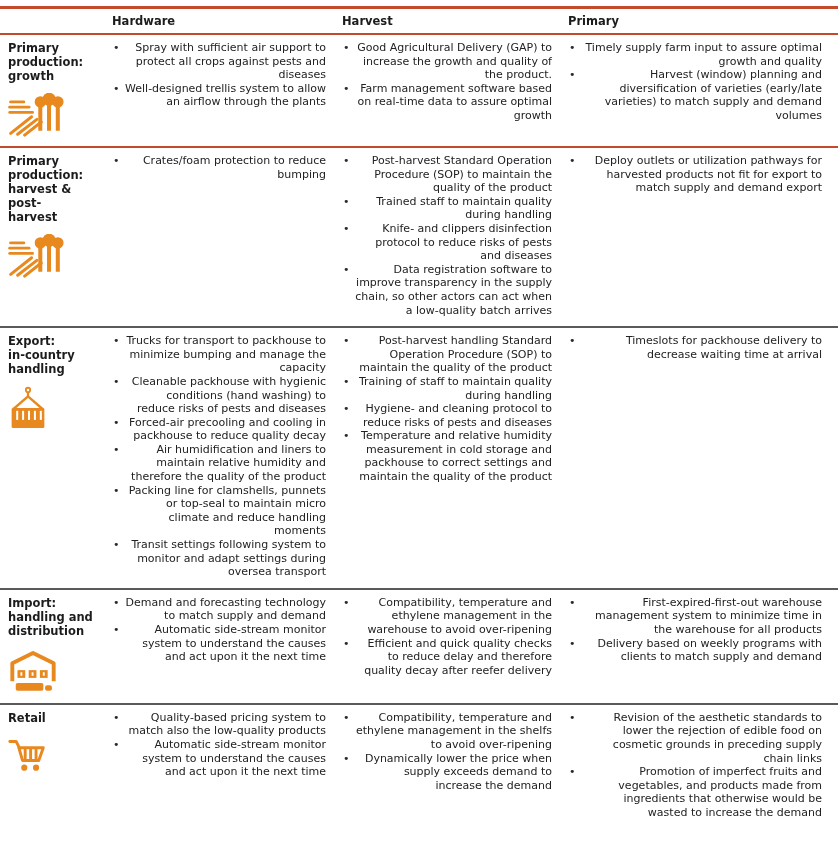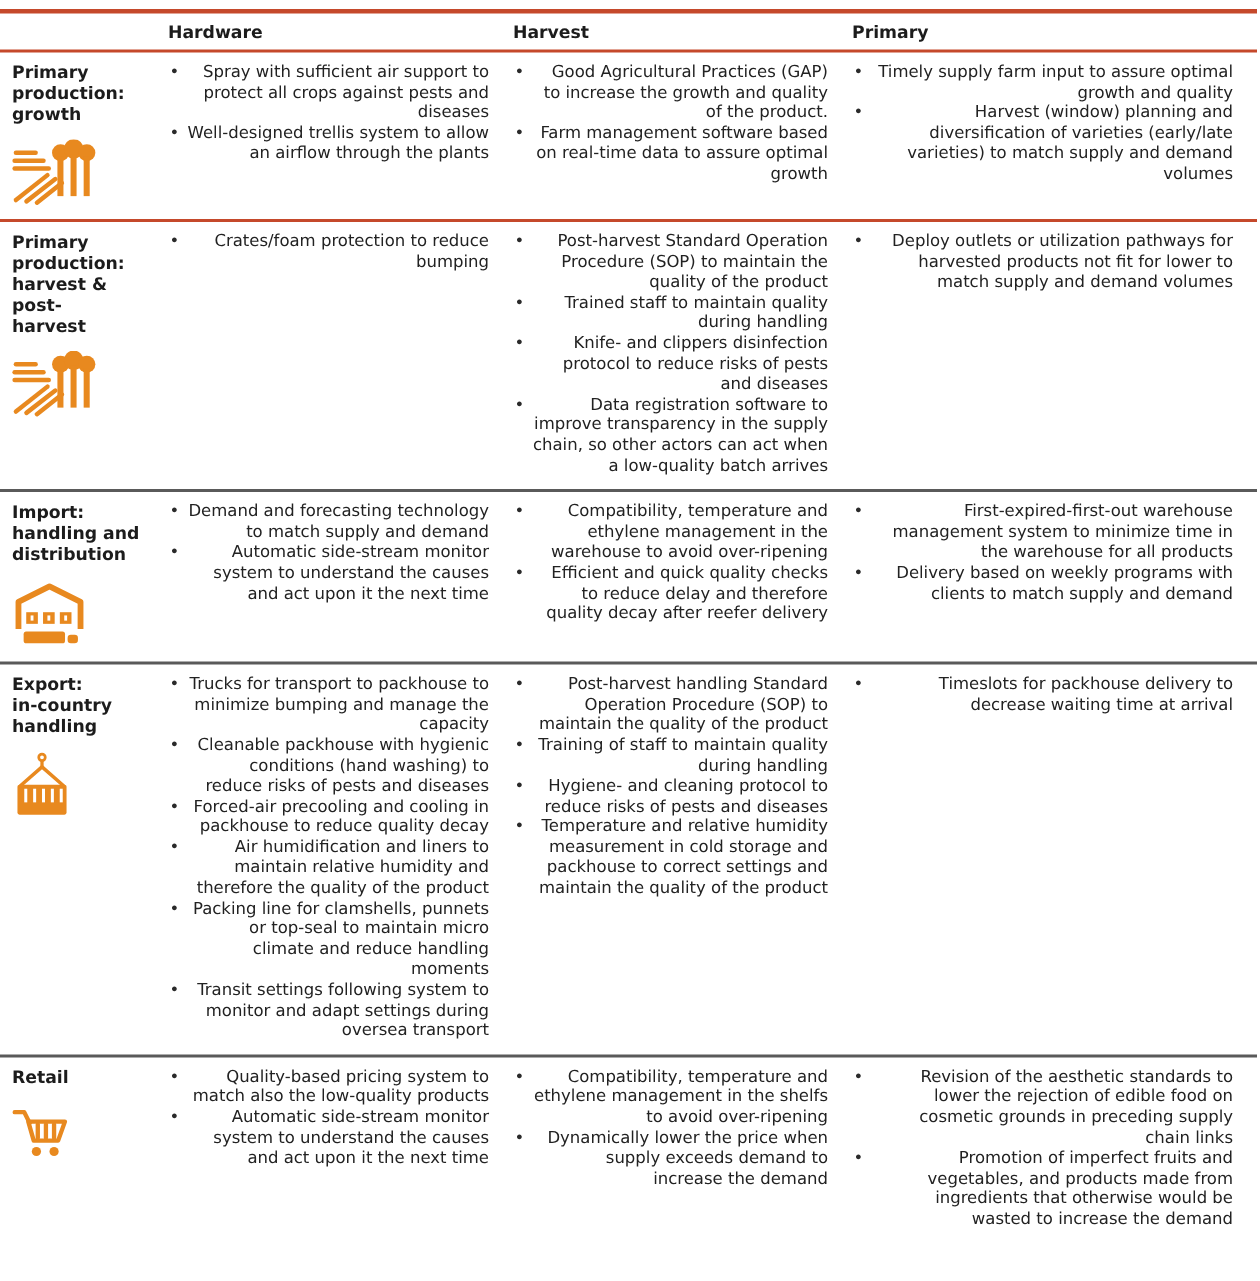--- a/index.html
+++ b/index.html
@@ -120,21 +120,21 @@
             </div>
           </td>
           <td class="list-cell">
             <ul class="bullets">
               <li>Spray with sufficient air support to protect all crops against pests and diseases</li>
               <li>Well-designed trellis system to allow an airflow through the plants</li>
             </ul>
           </td>
           <td class="list-cell">
             <ul class="bullets">
-              <li>Good Agricultural Practices (GAP) to increase the growth and quality of the product.</li>
+              <li>Good Agricultural Delivery (GAP) to increase the growth and quality of the product.</li>
               <li>Farm management software based on real-time data to assure optimal growth</li>
             </ul>
           </td>
           <td class="list-cell">
             <ul class="bullets">
               <li>Timely supply farm input to assure optimal growth and quality</li>
               <li>Harvest (window) planning and diversification of varieties (early/late varieties) to match supply and demand volumes</li>
             </ul>
           </td>
         </tr>
@@ -174,65 +174,21 @@
           <td class="list-cell">
             <ul class="bullets">
               <li>Post-harvest Standard Operation Procedure (SOP) to maintain the quality of the product</li>
               <li>Trained staff to maintain quality during handling</li>
               <li>Knife- and clippers disinfection protocol to reduce risks of pests and diseases</li>
               <li>Data registration software to improve transparency in the supply chain, so other actors can act when a low-quality batch arrives</li>
             </ul>
           </td>
           <td class="list-cell">
             <ul class="bullets">
-              <li>Deploy outlets or utilization pathways for harvested products not fit for lower to match supply and demand volumes</li>
-            </ul>
-          </td>
-        </tr>
-        <tr class="rule-gray">
-          <td class="stage-cell">
-            <div class="stage-label">Import:
-handling and
-distribution</div>
-            <div class="stage-icon">
-              <svg width="50" height="46" viewBox="0 0 58 52">
-                <path d="M5 38 V17 L29 5 L53 17 V38" stroke="currentColor" stroke-width="4.5" fill="none" stroke-linejoin="round"></path>
-                <g fill="currentColor">
-                  <rect x="11" y="25" width="9" height="9"></rect>
-                  <rect x="24" y="25" width="9" height="9"></rect>
-                  <rect x="37" y="25" width="9" height="9"></rect>
-                </g>
-                <g fill="#ffffff">
-                  <rect x="14.4" y="27.5" width="2.2" height="4"></rect>
-                  <rect x="27.4" y="27.5" width="2.2" height="4"></rect>
-                  <rect x="40.4" y="27.5" width="2.2" height="4"></rect>
-                </g>
-                <g fill="currentColor">
-                  <rect x="9" y="40" width="32" height="9" rx="2"></rect>
-                  <rect x="43" y="42.5" width="8" height="6.5" rx="2.5"></rect>
-                </g>
-              </svg>
-            </div>
-          </td>
-          <td class="list-cell">
-            <ul class="bullets">
-              <li>Demand and forecasting technology to match supply and demand</li>
-              <li>Automatic side-stream monitor system to understand the causes and act upon it the next time</li>
-            </ul>
-          </td>
-          <td class="list-cell">
-            <ul class="bullets">
-              <li>Compatibility, temperature and ethylene management in the warehouse to avoid over-ripening</li>
-              <li>Efficient and quick quality checks to reduce delay and therefore quality decay after reefer delivery</li>
-            </ul>
-          </td>
-          <td class="list-cell">
-            <ul class="bullets">
-              <li>First-expired-first-out warehouse management system to minimize time in the warehouse for all products</li>
-              <li>Delivery based on weekly programs with clients to match supply and demand</li>
+              <li>Deploy outlets or utilization pathways for harvested products not fit for export to match supply and demand export</li>
             </ul>
           </td>
         </tr>
         <tr class="rule-gray">
           <td class="stage-cell">
             <div class="stage-label">Export:
 in-country
 handling</div>
             <div class="stage-icon">
               <svg width="40" height="46" viewBox="0 0 44 50">
@@ -269,20 +225,64 @@
               <li>Hygiene- and cleaning protocol to reduce risks of pests and diseases</li>
               <li>Temperature and relative humidity measurement in cold storage and packhouse to correct settings and maintain the quality of the product</li>
             </ul>
           </td>
           <td class="list-cell">
             <ul class="bullets">
               <li>Timeslots for packhouse delivery to decrease waiting time at arrival</li>
             </ul>
           </td>
         </tr>
+        <tr class="rule-gray">
+          <td class="stage-cell">
+            <div class="stage-label">Import:
+handling and
+distribution</div>
+            <div class="stage-icon">
+              <svg width="50" height="46" viewBox="0 0 58 52">
+                <path d="M5 38 V17 L29 5 L53 17 V38" stroke="currentColor" stroke-width="4.5" fill="none" stroke-linejoin="round"></path>
+                <g fill="currentColor">
+                  <rect x="11" y="25" width="9" height="9"></rect>
+                  <rect x="24" y="25" width="9" height="9"></rect>
+                  <rect x="37" y="25" width="9" height="9"></rect>
+                </g>
+                <g fill="#ffffff">
+                  <rect x="14.4" y="27.5" width="2.2" height="4"></rect>
+                  <rect x="27.4" y="27.5" width="2.2" height="4"></rect>
+                  <rect x="40.4" y="27.5" width="2.2" height="4"></rect>
+                </g>
+                <g fill="currentColor">
+                  <rect x="9" y="40" width="32" height="9" rx="2"></rect>
+                  <rect x="43" y="42.5" width="8" height="6.5" rx="2.5"></rect>
+                </g>
+              </svg>
+            </div>
+          </td>
+          <td class="list-cell">
+            <ul class="bullets">
+              <li>Demand and forecasting technology to match supply and demand</li>
+              <li>Automatic side-stream monitor system to understand the causes and act upon it the next time</li>
+            </ul>
+          </td>
+          <td class="list-cell">
+            <ul class="bullets">
+              <li>Compatibility, temperature and ethylene management in the warehouse to avoid over-ripening</li>
+              <li>Efficient and quick quality checks to reduce delay and therefore quality decay after reefer delivery</li>
+            </ul>
+          </td>
+          <td class="list-cell">
+            <ul class="bullets">
+              <li>First-expired-first-out warehouse management system to minimize time in the warehouse for all products</li>
+              <li>Delivery based on weekly programs with clients to match supply and demand</li>
+            </ul>
+          </td>
+        </tr>
         <tr class="rule-none">
           <td class="stage-cell">
             <div class="stage-label">Retail</div>
             <div class="stage-icon">
               <svg width="38" height="40" viewBox="0 0 42 44">
                 <g stroke="currentColor" stroke-width="3.2" fill="none" stroke-linejoin="round" stroke-linecap="round">
                   <path d="M2 7 h7 l4 8"></path>
                   <path d="M12 14 h27 l-5 14 H16 Z"></path>
                   <path d="M19 16 v10 M25 16 v10 M31 16 v10"></path>
                 </g>

